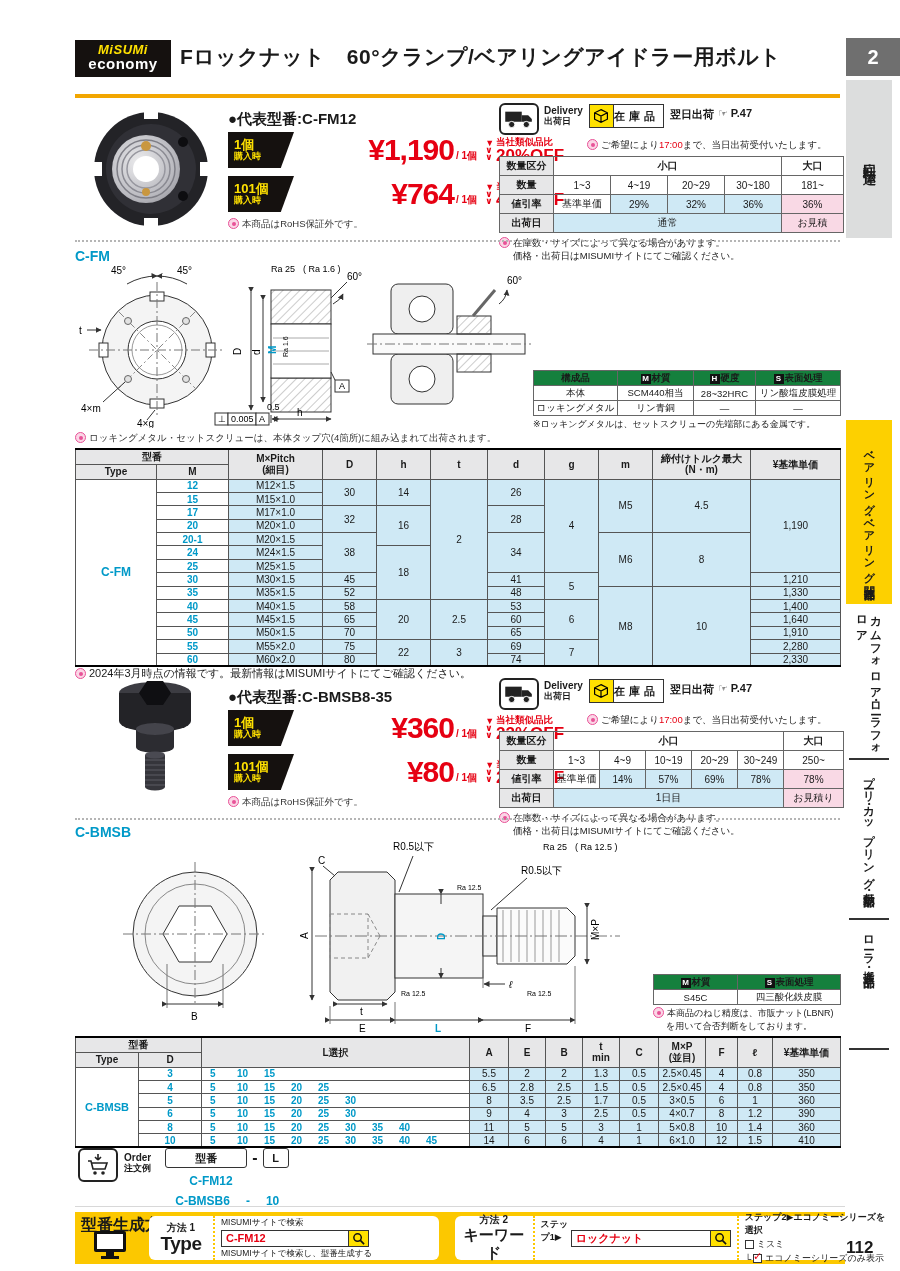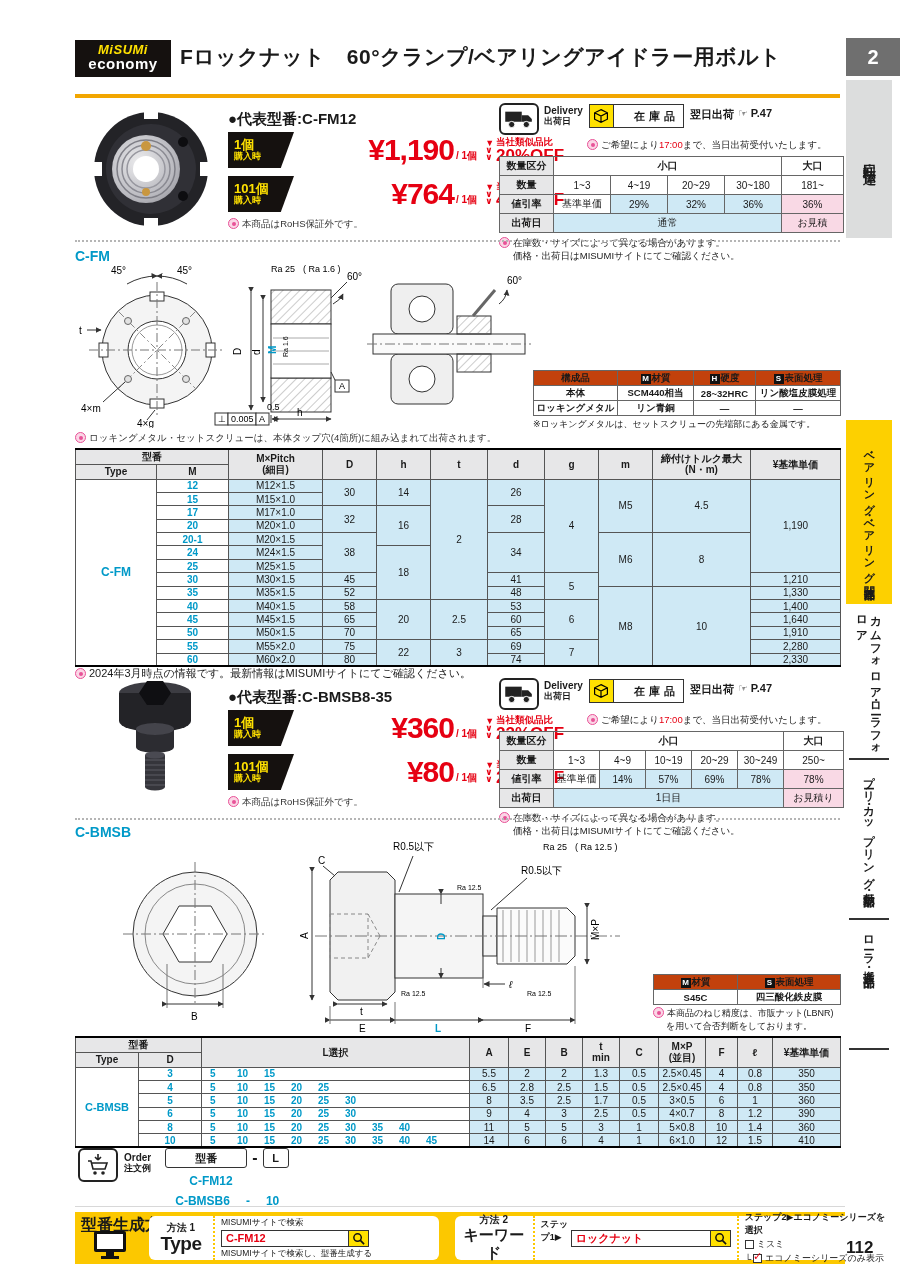--- a/index.html
+++ b/index.html
@@ -33,37 +33,37 @@
 .nicon:after{content:"";position:absolute;left:3px;top:3px;width:4px;height:4px;border-radius:50%;background:#e85298}
 
 .dblock{width:344px}
 .dhead{display:flex;align-items:flex-start}
 .truckbox{width:40px;height:32px;border:2px solid #222;border-radius:6px;display:flex;align-items:center;justify-content:center;flex:none}
 .dlabels{margin:2px 6px 0 5px}
 .dlabels .a{font-size:10px;font-weight:bold;line-height:11px}
 .dlabels .b{font-size:9px;font-weight:bold;line-height:11px}
 .stockstrip{display:flex;align-items:center;border:1.5px solid #333;height:24px;margin-top:1px}
 .cubebox{width:24px;height:100%;background:#ffe100;display:flex;align-items:center;justify-content:center;border-right:1.5px solid #333}
-.stocktxt{font-size:11px;font-weight:bold;letter-spacing:4px;padding:0 4px 0 20px}
+.stocktxt{font-size:11px;font-weight:bold;letter-spacing:4px;padding:0 4px 0 0}
 .shiptxt{font-size:11px;font-weight:bold;margin:4px 0 0 6px}
 .reftxt{font-size:11px;font-weight:bold;margin:4px 0 0 4px}
 .dnote{font-size:9.5px;margin-top:4px}
 .red{color:#e60012}
 .dtab{border-collapse:collapse;table-layout:fixed;width:344px;border:1.5px solid #000;margin-top:4px}
 .dtab td,.dtab th{border:1px solid #666;font-size:10px;height:19px;text-align:center;font-weight:normal}
 .dtab th.rl{background:#e7e7e8;font-weight:bold}
 .dtab td.lot{font-weight:bold}
 .bb{background:#cfe9f5}
 .pk{background:#f9d9e5}
 
 .seclabel{color:#0099c8;font-size:14px;font-weight:bold}
 
 .mat{border-collapse:collapse;table-layout:fixed;border:1.5px solid #000}
-.mat td,.mat th{border:1px solid #666;font-size:9.5px;text-align:center;height:15px;font-weight:bold}
-.mat th{background:#c2410c;font-weight:bold}
+.mat td,.mat th{border:1px solid #666;font-size:9.5px;text-align:center;height:15px;font-weight:normal}
+.mat th{background:#15803d;font-weight:bold}
 .sq{display:inline-block;width:10px;height:10px;background:#111;color:#fff;font-size:8px;font-weight:bold;line-height:10px;text-align:center;margin-right:1px;vertical-align:0}
 .matnote{font-size:9px;margin-top:2px}
 
 .spec{border-collapse:collapse;table-layout:fixed;width:765px;border-top:2px solid #000;border-bottom:2px solid #000;border-left:1.5px solid #000;border-right:1.5px solid #000}
 .spec td,.spec th{border:1px solid #555;font-size:10px;text-align:center;padding:0;line-height:1.1}
 .spec th{background:#e7e7e8;font-weight:bold;height:15px}
 .spec tbody tr{height:13.4px}
 .bt{color:#0099c8;font-weight:bold}
 .lcell{text-align:left !important;padding-left:8px !important}
 .lcell span{display:inline-block;width:27px;color:#0099c8;font-weight:bold}

